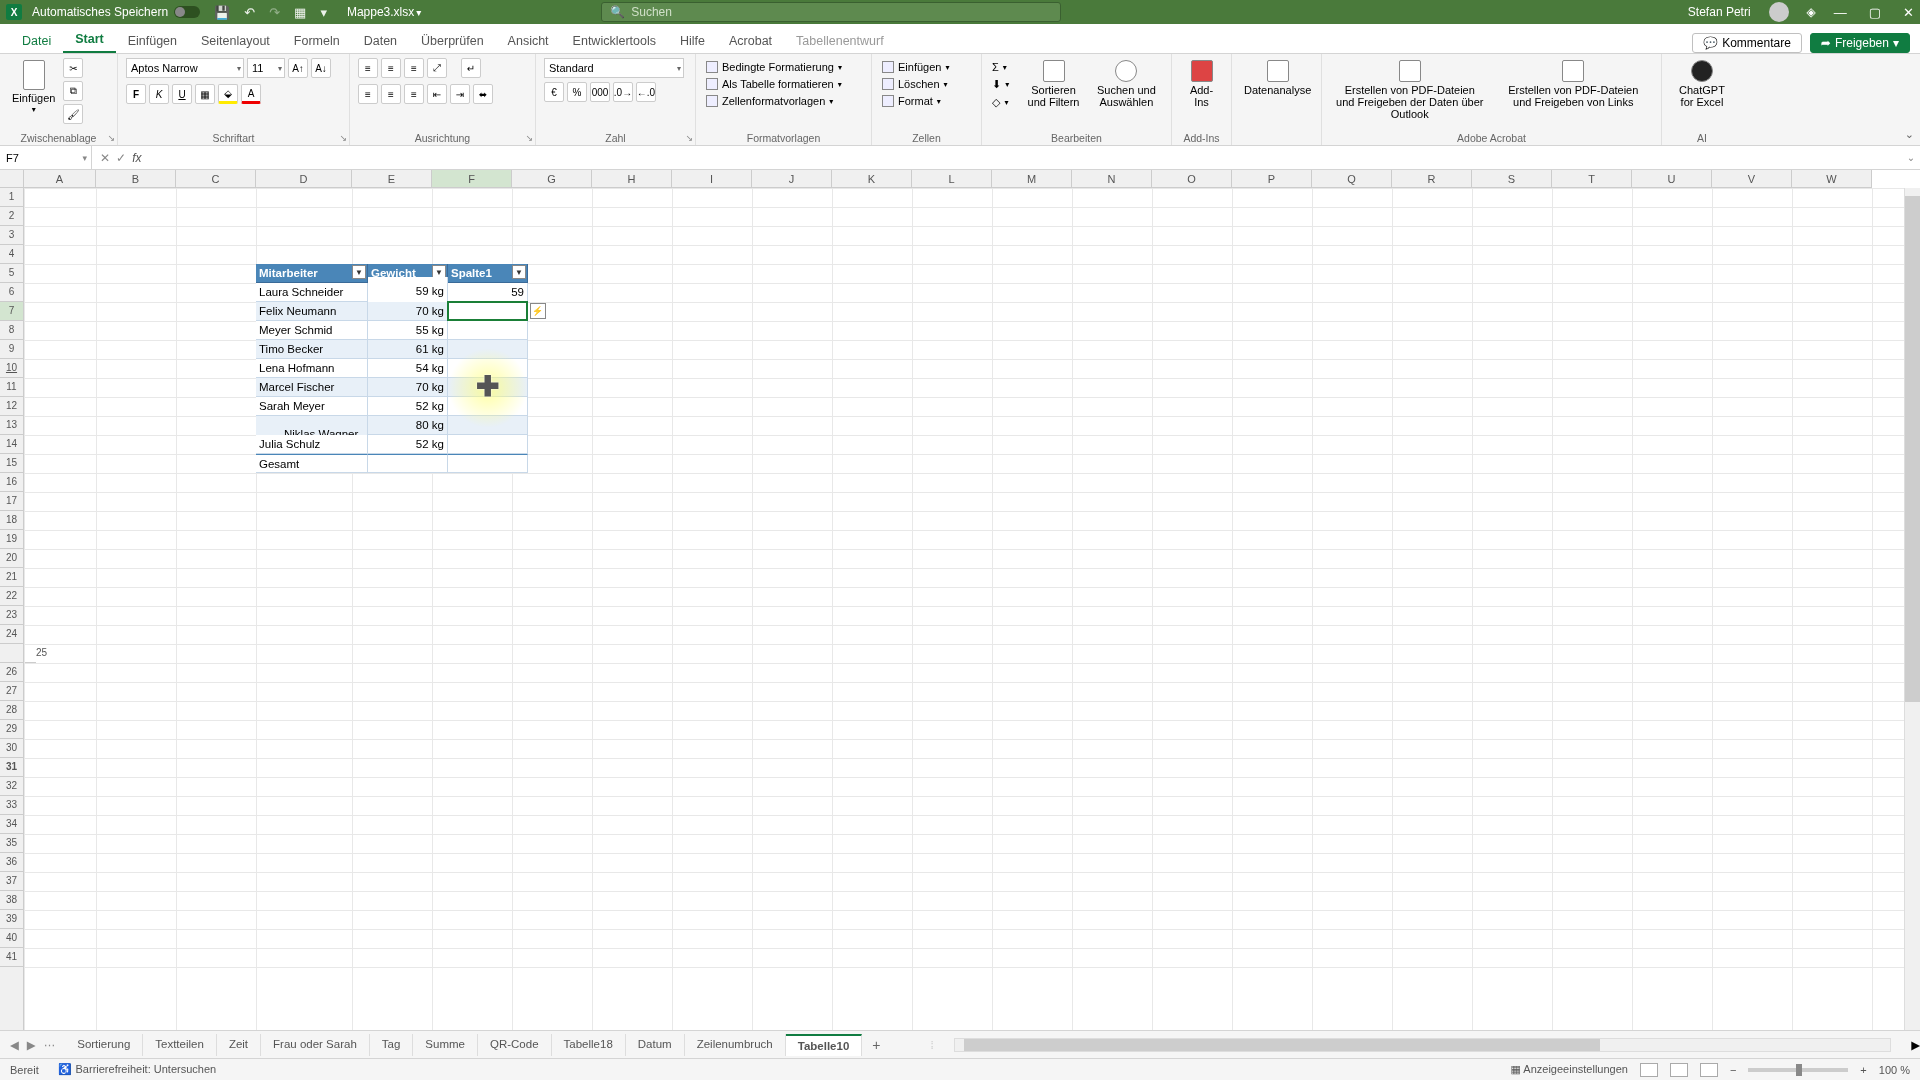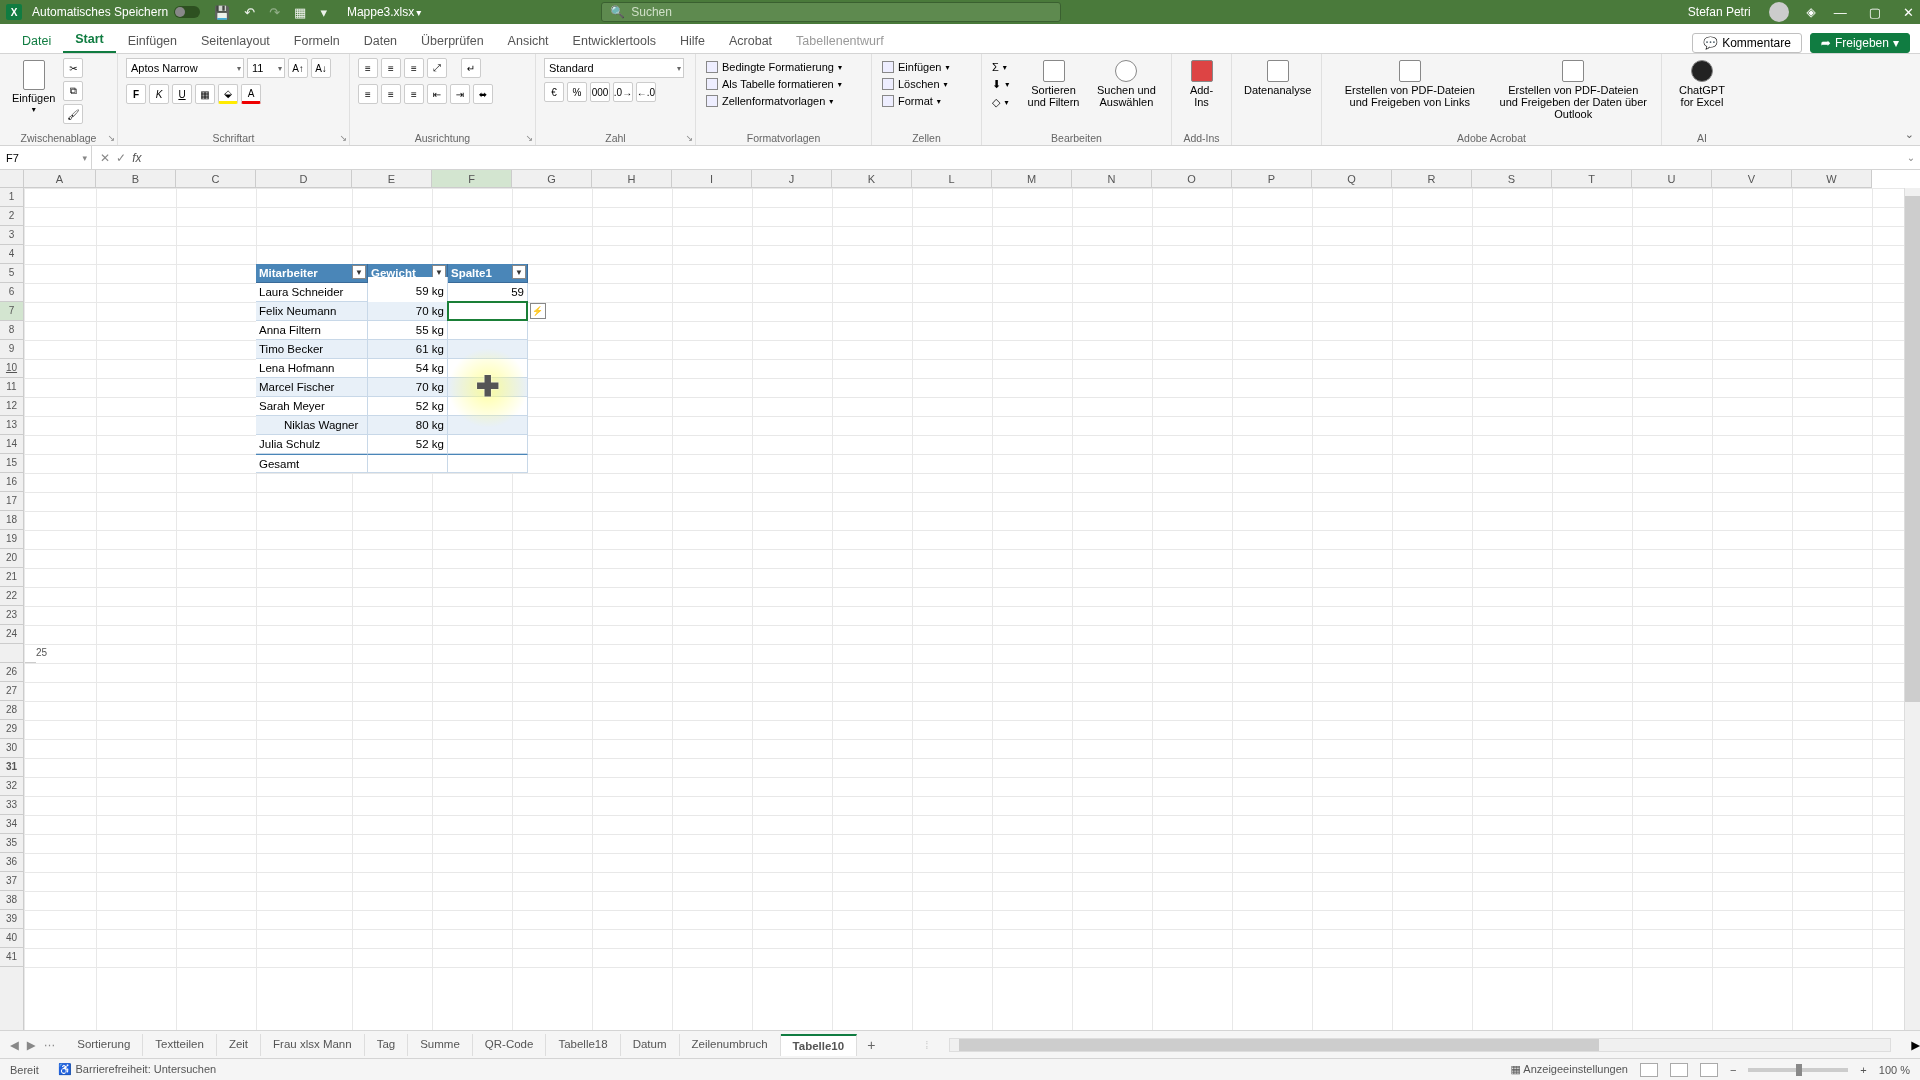--- a/index.html
+++ b/index.html
@@ -328,25 +328,25 @@
           <div class="ico"></div>
           <span>Datenanalyse</span>
         </div>
       </div>
   </div>
 
   <div class="group" style="width:340px">
     <div class="group-body">
       <div class="big-btn" style="width:160px">
           <div class="ico"></div>
-          <span>Erstellen von PDF-Dateien und Freigeben von Links</span>
+          <span>Erstellen von PDF-Dateien und Freigeben der Daten über Outlook</span>
         </div>
       <div class="big-btn" style="width:160px">
           <div class="ico"></div>
-          <span>Erstellen von PDF-Dateien und Freigeben der Daten über Outlook</span>
+          <span>Erstellen von PDF-Dateien und Freigeben von Links</span>
         </div>
     </div>
     <div class="group-label">Adobe Acrobat</div>
   </div>
 
   <div class="group" style="width:80px; border-right:none">
     <div class="group-body">
         <div class="big-btn">
           <div class="ico" style="background:#222; border-radius:50%"></div>
           <span>ChatGPT for Excel</span>
@@ -516,36 +516,36 @@
         <div class="excel-table" id="excel-table" style="left: 232px; top: 76px;">
             <div class="tcell header" style="left: 0px; top: 0px; width: 112px; height: 19px;">Mitarbeiter<div class="drop">▼</div></div>
             <div class="tcell header" style="left: 112px; top: 0px; width: 80px; height: 19px;">Gewicht<div class="drop">▼</div></div>
             <div class="tcell header" style="left: 192px; top: 0px; width: 80px; height: 19px;">Spalte1<div class="drop">▼</div></div>
             <div class="tcell " style="left: 0px; top: 19px; width: 112px; height: 19px;">Laura Schneider</div>
             <div class="tcell " style="left: 112px; top: 13px; width: 80px; height: 29px; justify-content: flex-end;">59 kg</div>
             <div class="tcell " style="left: 192px; top: 19px; width: 80px; height: 19px; justify-content: flex-end;">59</div>
             <div class="tcell band" style="left: 0px; top: 38px; width: 112px; height: 19px;">Felix Neumann</div>
             <div class="tcell band" style="left: 112px; top: 38px; width: 80px; height: 19px; justify-content: flex-end;">70 kg</div>
             <div class="tcell band" style="left: 192px; top: 38px; width: 80px; height: 19px; justify-content: flex-end;"></div>
-            <div class="tcell " style="left: 0px; top: 57px; width: 112px; height: 19px;">Anna Filtern</div>
+            <div class="tcell " style="left: 0px; top: 57px; width: 112px; height: 19px;">Meyer Schmid</div>
             <div class="tcell " style="left: 112px; top: 57px; width: 80px; height: 19px; justify-content: flex-end;">55 kg</div>
             <div class="tcell " style="left: 192px; top: 57px; width: 80px; height: 19px; justify-content: flex-end;"></div>
             <div class="tcell band" style="left: 0px; top: 76px; width: 112px; height: 19px;">Timo Becker</div>
             <div class="tcell band" style="left: 112px; top: 76px; width: 80px; height: 19px; justify-content: flex-end;">61 kg</div>
             <div class="tcell band" style="left: 192px; top: 76px; width: 80px; height: 19px; justify-content: flex-end;"></div>
             <div class="tcell " style="left: 0px; top: 95px; width: 112px; height: 19px;">Lena Hofmann</div>
             <div class="tcell " style="left: 112px; top: 95px; width: 80px; height: 19px; justify-content: flex-end;">54 kg</div>
             <div class="tcell " style="left: 192px; top: 95px; width: 80px; height: 19px; justify-content: flex-end;"></div>
             <div class="tcell band" style="left: 0px; top: 114px; width: 112px; height: 19px;">Marcel Fischer</div>
             <div class="tcell band" style="left: 112px; top: 114px; width: 80px; height: 19px; justify-content: flex-end;">70 kg</div>
             <div class="tcell band" style="left: 192px; top: 114px; width: 80px; height: 19px; justify-content: flex-end;"></div>
             <div class="tcell " style="left: 0px; top: 133px; width: 112px; height: 19px;">Sarah Meyer</div>
             <div class="tcell " style="left: 112px; top: 133px; width: 80px; height: 19px; justify-content: flex-end;">52 kg</div>
             <div class="tcell " style="left: 192px; top: 133px; width: 80px; height: 19px; justify-content: flex-end;"></div>
-            <div class="tcell band" style="left: 0px; top: 152px; width: 112px; height: 19px; padding-left: 28px;">Niklas Wagner</div>
+            <div class="tcell band" style="left: 0px; top: 152px; width: 112px; height: 36px; padding-left: 28px;">Niklas Wagner</div>
             <div class="tcell band" style="left: 112px; top: 152px; width: 80px; height: 19px; justify-content: flex-end;">80 kg</div>
             <div class="tcell band" style="left: 192px; top: 152px; width: 80px; height: 19px; justify-content: flex-end;"></div>
             <div class="tcell " style="left: 0px; top: 171px; width: 112px; height: 19px;">Julia Schulz</div>
             <div class="tcell " style="left: 112px; top: 171px; width: 80px; height: 19px; justify-content: flex-end;">52 kg</div>
             <div class="tcell " style="left: 192px; top: 171px; width: 80px; height: 19px; justify-content: flex-end;"></div>
             <div class="tcell total" style="left: 0px; top: 190px; width: 112px; height: 19px;">Gesamt</div>
             <div class="tcell total" style="left: 112px; top: 190px; width: 80px; height: 19px;"></div>
             <div class="tcell total" style="left: 192px; top: 190px; width: 80px; height: 19px;"></div>
           </div>
         <div class="sel-cell" id="sel-cell" style="left: 423px; top: 113px; width: 81px; height: 20px;"></div>
@@ -563,21 +563,21 @@
 <div class="sheet-tabs">
   <div class="sheet-nav">
     <span>◀</span>
     <span>▶</span>
     <span>⋯</span>
   </div>
   <div id="sheet-tabs" style="display:flex">
       <div class="stab">Sortierung</div>
       <div class="stab">Textteilen</div>
       <div class="stab">Zeit</div>
-      <div class="stab">Frau xlsx Mann</div>
+      <div class="stab">Frau oder Sarah</div>
       <div class="stab">Tag</div>
       <div class="stab">Summe</div>
       <div class="stab">QR-Code</div>
       <div class="stab">Tabelle18</div>
       <div class="stab">Datum</div>
       <div class="stab">Zeilenumbruch</div>
       <div class="stab active">Tabelle10</div>
     </div>
   <div class="add-sheet">+</div>
   <span style="color:#ccc; margin-left:40px">⁞</span>

